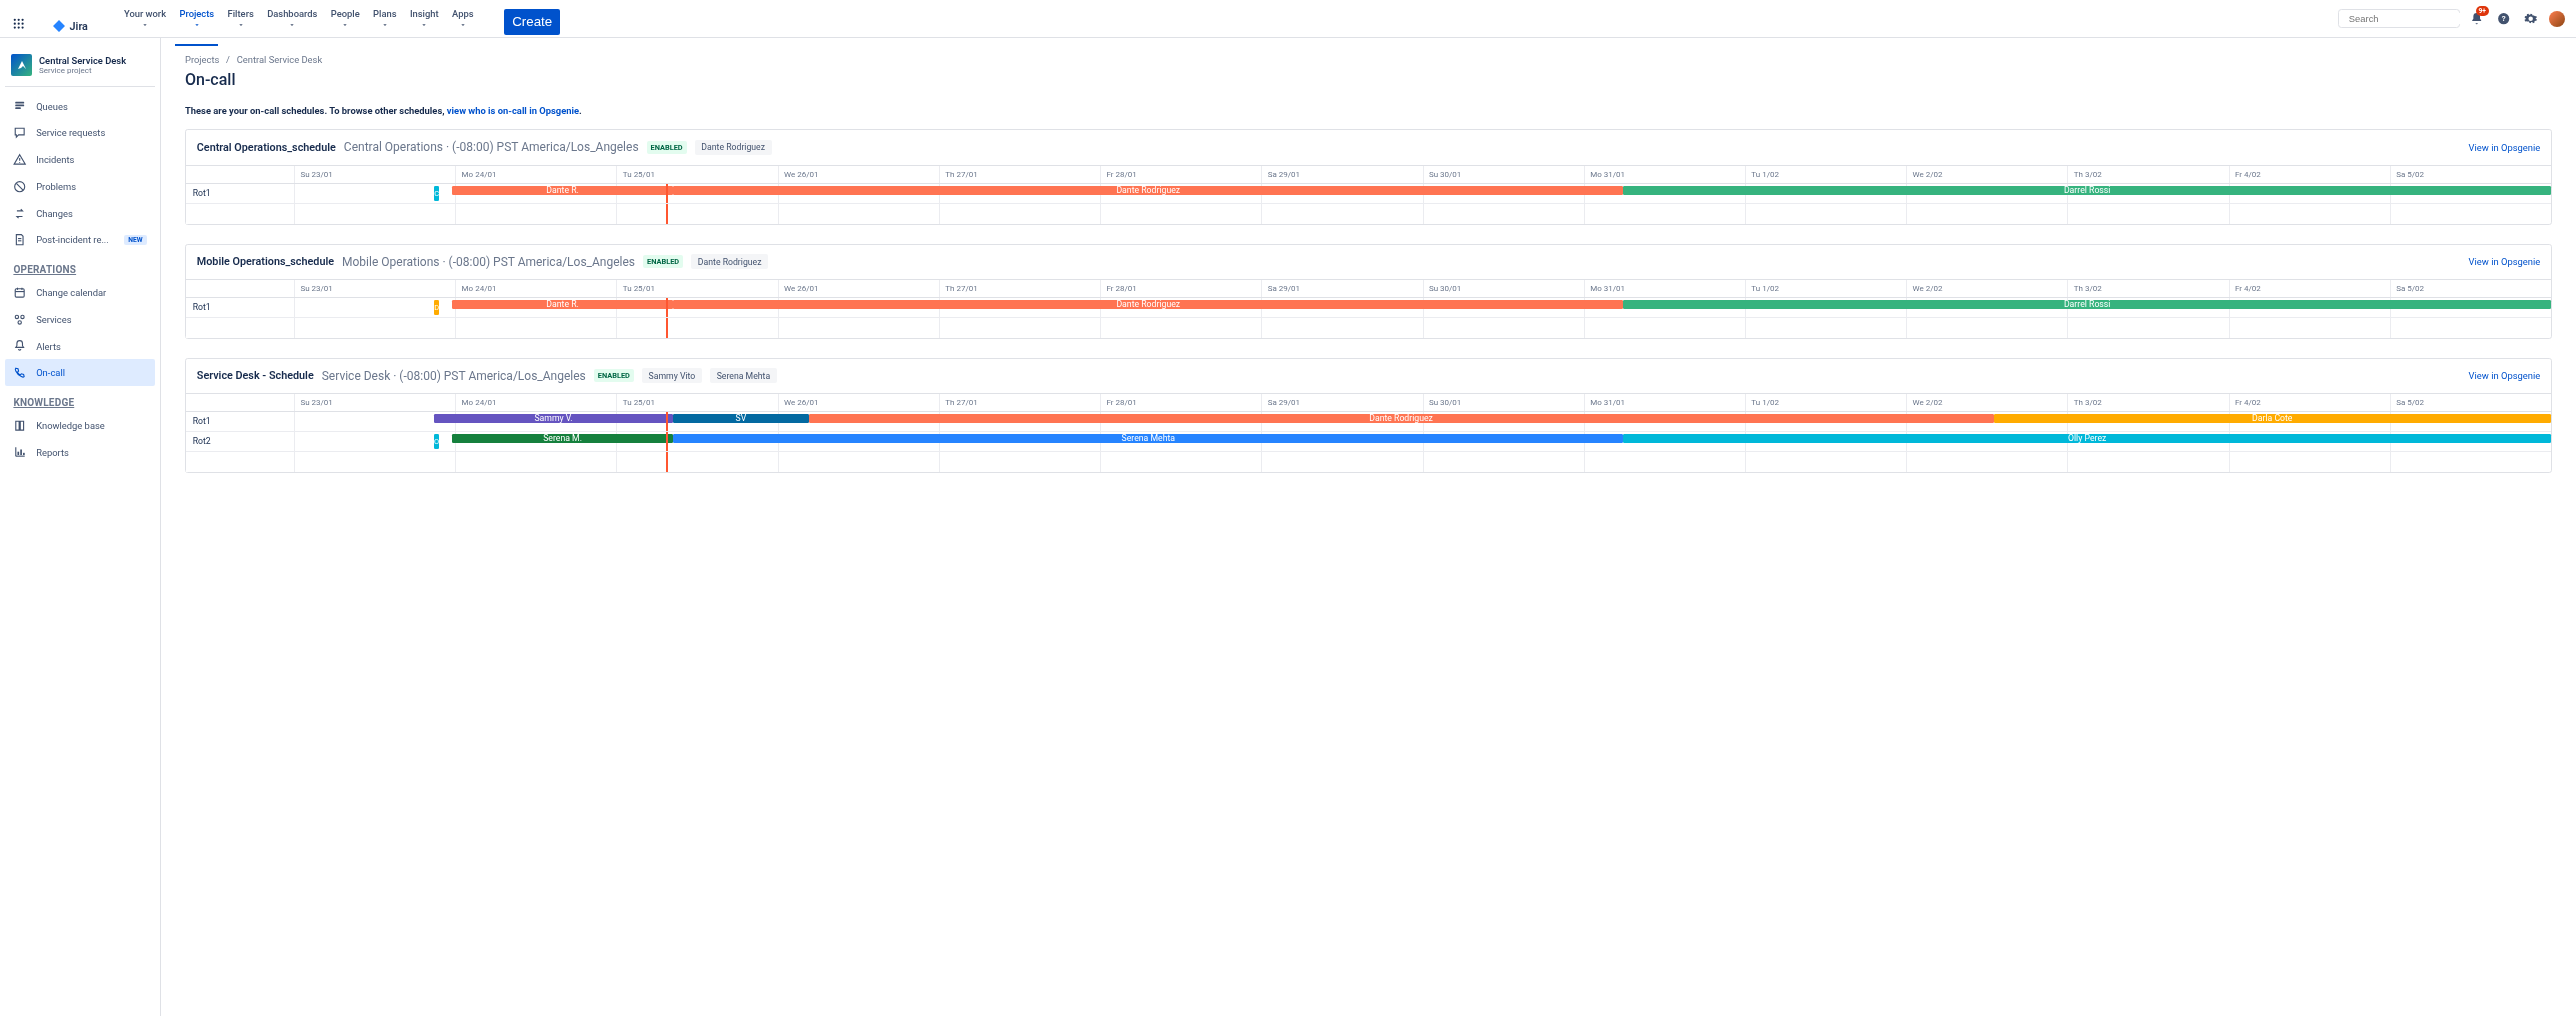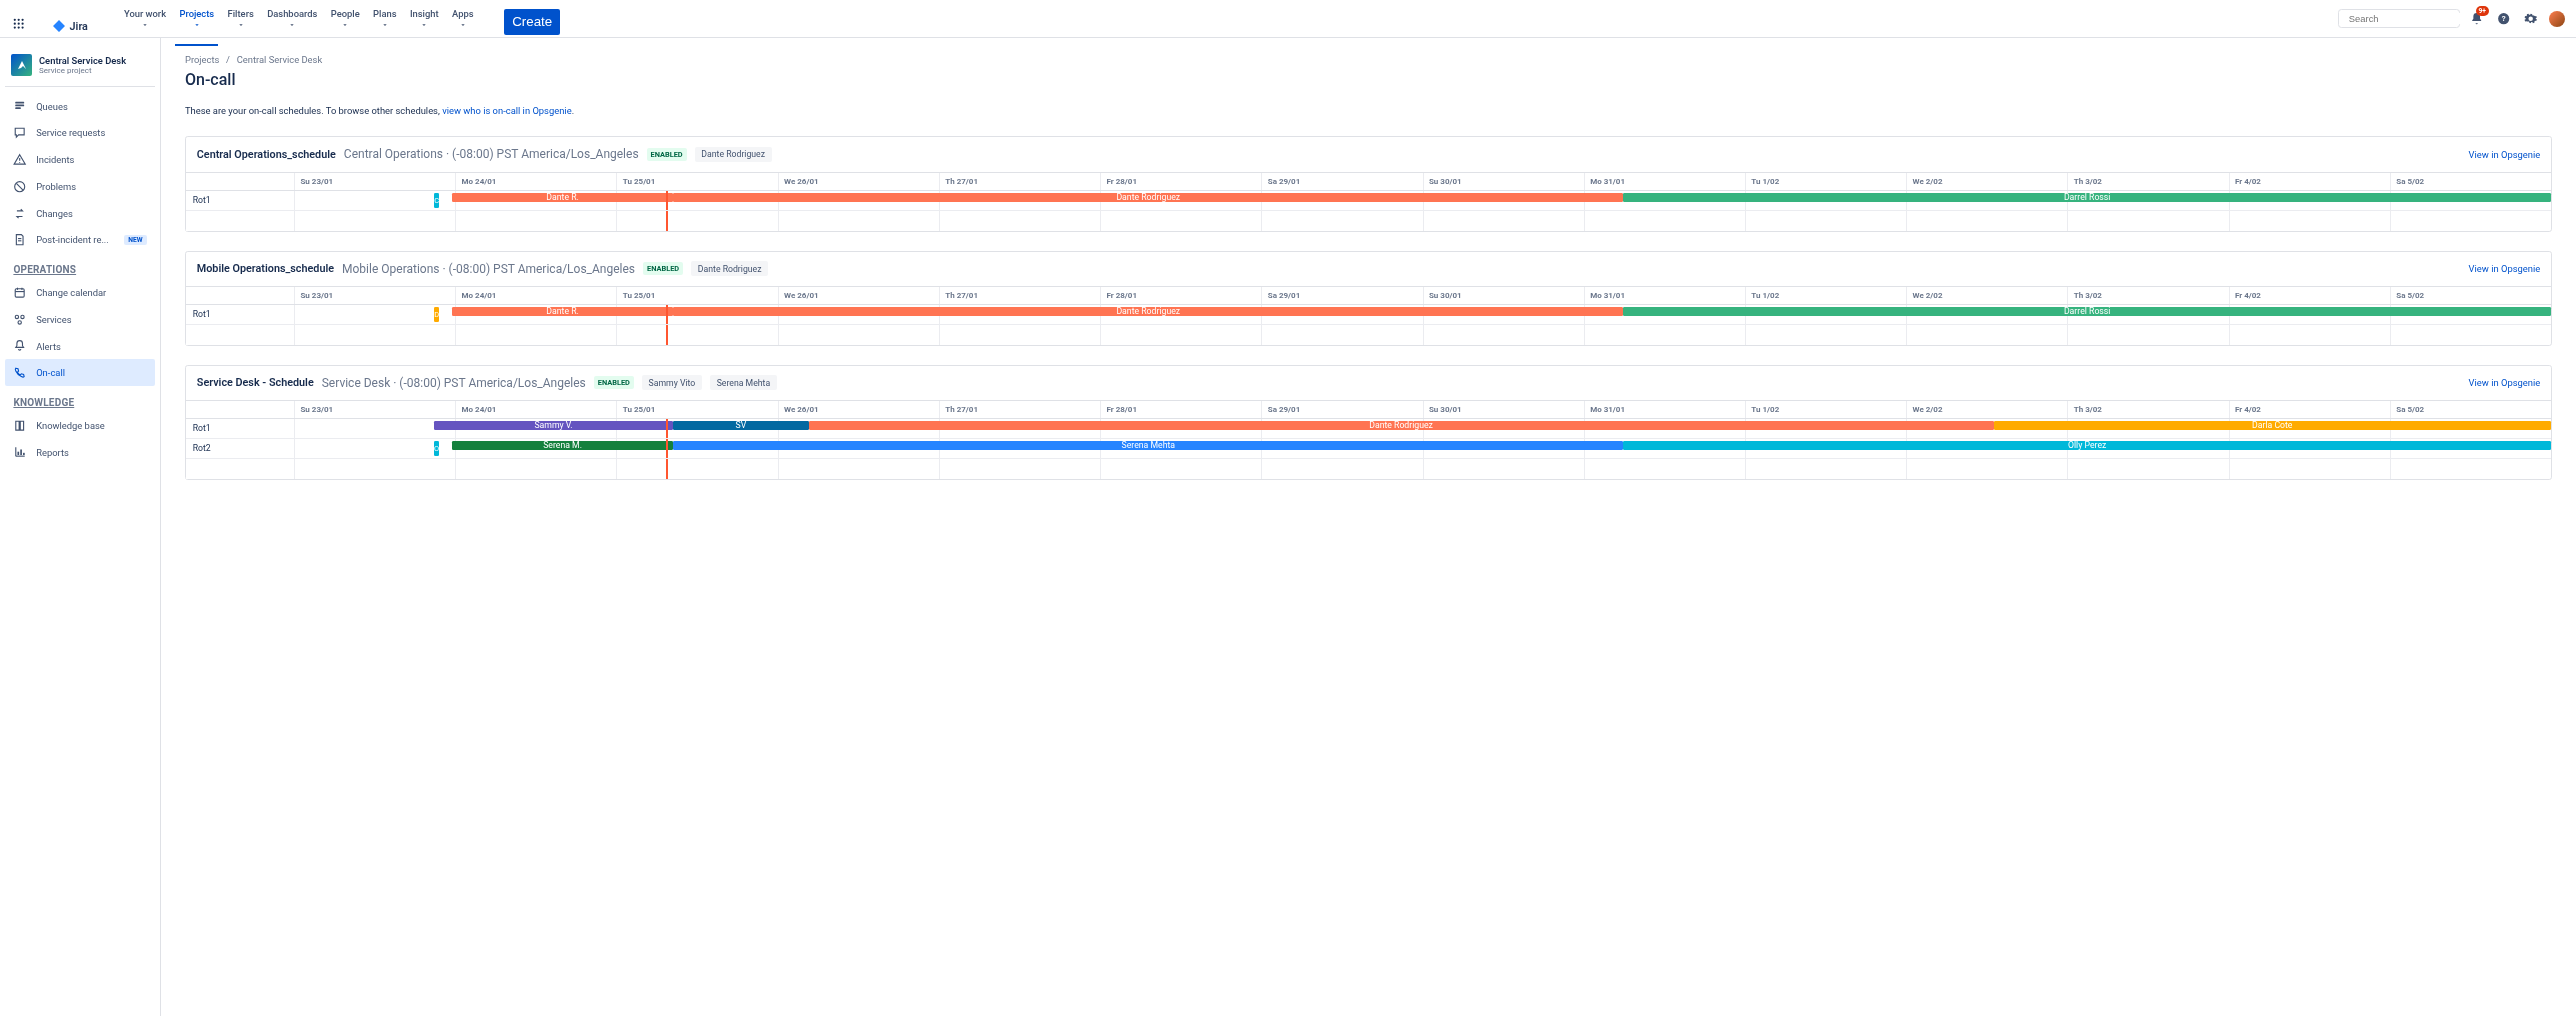--- a/index.html
+++ b/index.html
@@ -38,37 +38,37 @@
 .side-item .icon { width: 13.4px; height: 13.4px; display: flex; align-items: center; justify-content: center; flex-shrink: 0; }
 .side-item .label { flex: 1; white-space: nowrap; overflow: hidden; text-overflow: ellipsis; }
 .side-section { font-size: 10px; font-weight: 700; color: #6b778c; padding: 10.8px 8px 4px; letter-spacing: 0.2px; text-decoration: underline; }
 .new-lozenge { background: #deebff; color: #0052cc; font-size: 6.7px; font-weight: 700; padding: 1.3px 4px; border-radius: 2px; }
 
 
 .main { flex: 1; padding: 16px 24px; overflow-y: auto; }
 .breadcrumb { display: flex; align-items: center; gap: 6.7px; color: #6b778c; font-size: 9.4px; margin-bottom: 5.4px; }
 .breadcrumb a { color: #6b778c; text-decoration: none; cursor: pointer; }
 .page-title { font-size: 16px; font-weight: 500; color: #172b4d; margin-bottom: 16px; }
-.intro { margin-bottom: 20px; color: #172b4d; }
+.intro { margin-bottom: 13px; color: #172b4d; font-weight: bold; }
 .intro a { color: #0052cc; text-decoration: none; }
 
 
 .schedule { border: 0.7px solid #dfe1e6; border-radius: 2.7px; margin-bottom: 19px; }
 .schedule-header { display: flex; align-items: center; gap: 8px; padding: 9.4px 10.8px; flex-wrap: wrap; }
 .schedule-name { font-weight: 600; font-size: 10.8px; color: #172b4d; }
 .schedule-meta { font-size: 12px; color: #6b778c; }
 .enabled-lozenge { background: #e3fcef; color: #006644; font-size: 7.4px; font-weight: 700; padding: 2px 4px; border-radius: 2px; }
 .person-chip { background: #f4f5f7; color: #42526e; padding: 2.7px 6.7px; border-radius: 2px; font-size: 8.7px; }
 .view-link { margin-left: auto; color: #0052cc; text-decoration: none; font-size: 9.4px; }
 
 
 .timeline { position: relative; }
 .timeline-header { display: flex; border-top: 0.7px solid #dfe1e6; border-bottom: 0.7px solid #dfe1e6; background: #fff; }
 .row-label-col { width: 108px; flex-shrink: 0; padding: 4px 6.7px; font-size: 8px; color: #6b778c; }
-.day-cols { flex: 1; display: flex; font-weight: bold; }
+.day-cols { flex: 1; display: flex; }
 .day-col { flex: 1; border-left: 0.7px solid #ebecf0; padding: 4px 5.4px; font-size: 8px; color: #6b778c; }
 .timeline-body { position: relative; }
 .timeline-row { display: flex; border-bottom: 0.7px solid #ebecf0; height: 20px; align-items: stretch; }
 .timeline-row:last-child { border-bottom: none; }
 .row-label { width: 108px; flex-shrink: 0; padding: 4px 6.7px; font-size: 8.7px; color: #172b4d; display: flex; align-items: center; background: #fff; z-index: 2; }
 .bars { flex: 1; position: relative; display: flex; }
 .grid-bg { position: absolute; inset: 0; display: flex; }
 .grid-cell { flex: 1; border-left: 0.7px solid #ebecf0; }
 .bar { position: absolute; top: 2px; bottom: 8px; color: #fff; font-size: 8.7px; display: flex; align-items: center; justify-content: center; border-radius: 1.3px; white-space: nowrap; overflow: hidden; }
 .now-line { position: absolute; top: 0; bottom: 0; width: 1.3px; background: #ff5630; z-index: 5; }

